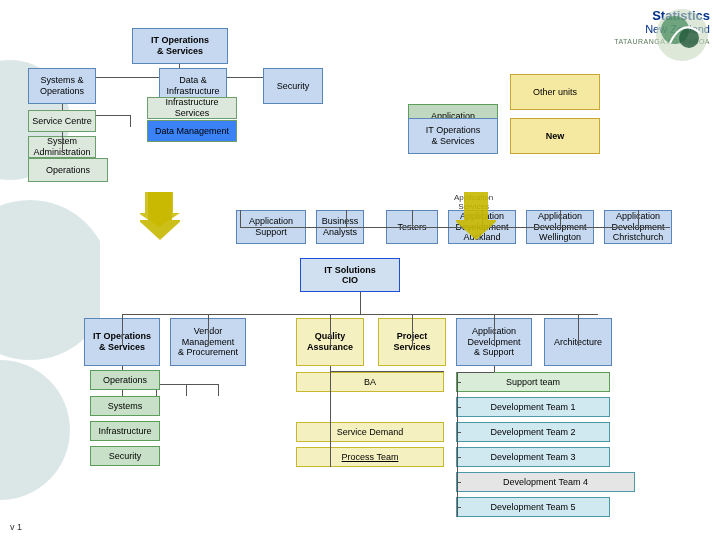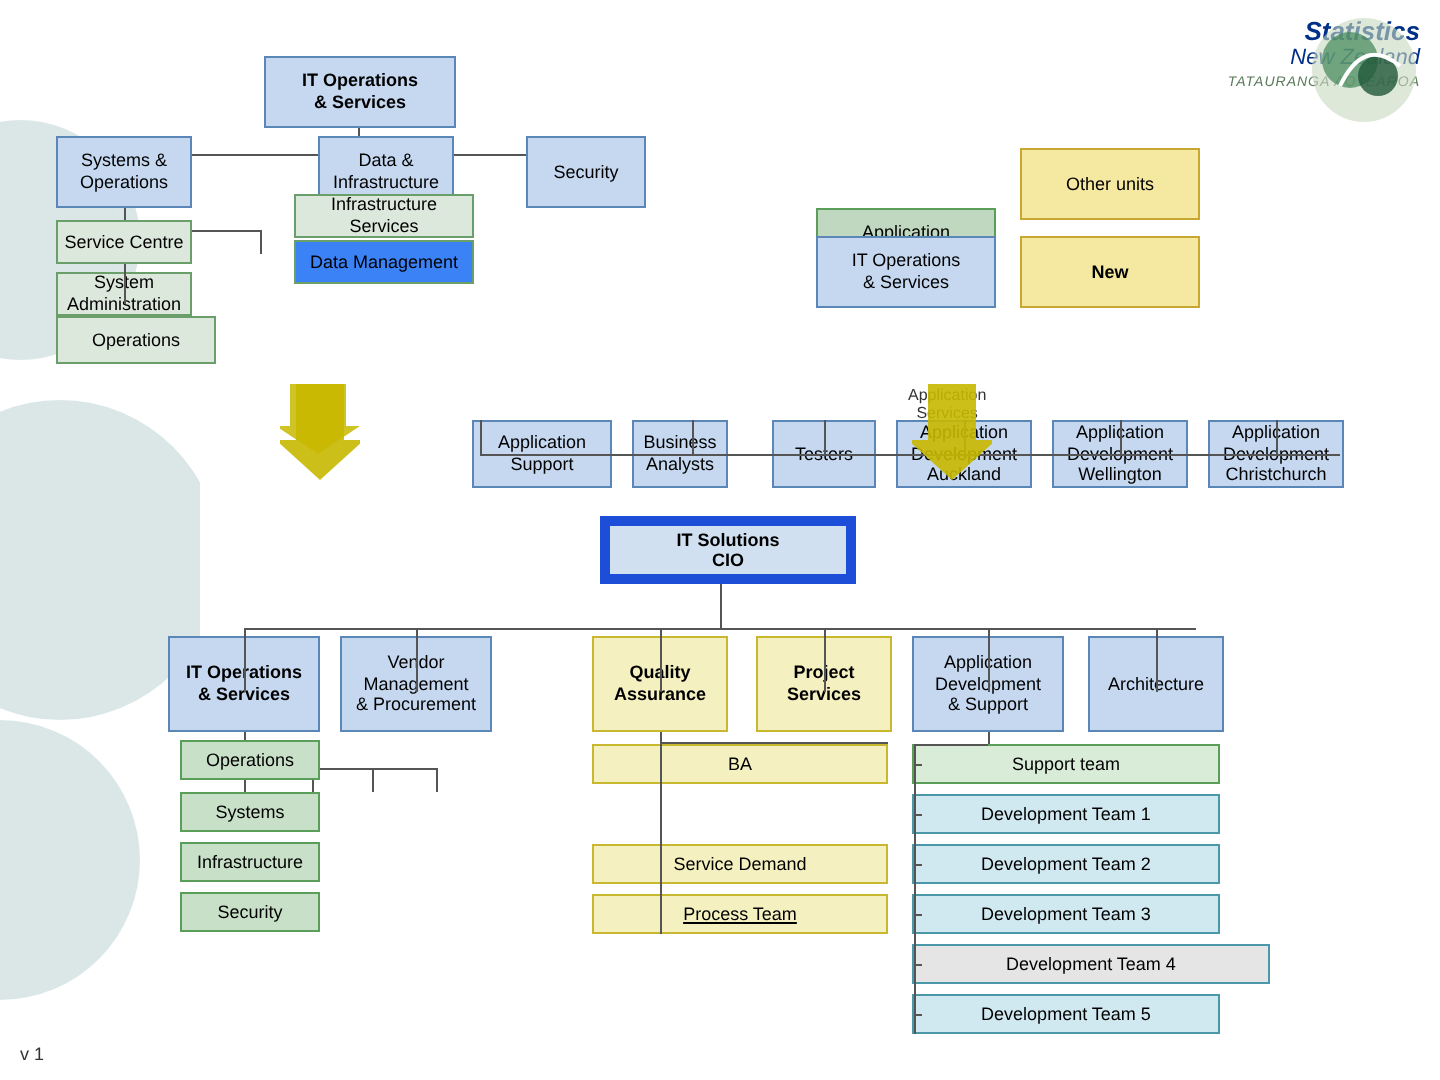--- a/index.html
+++ b/index.html
@@ -19,21 +19,20 @@
       width: 720px;
       height: 540px;
       z-index: 1;
     }
 
     
     .logo {
       position: absolute;
       top: 8px; right: 10px;
       text-align: right;
-      font-style: italic;
     }
 
     
     .version {
       position: absolute;
       bottom: 8px;
       left: 10px;
       font-size: 9px;
       color: #333;
     }
@@ -202,21 +201,21 @@
   </div>
 
   <div class="line h" style="left:240px;top:227px;width:430px;"></div>
   <div class="line v" style="left:240px;top:210px;height:17px;"></div>
   <div class="line v" style="left:346px;top:210px;height:17px;"></div>
   <div class="line v" style="left:412px;top:210px;height:17px;"></div>
   <div class="line v" style="left:482px;top:210px;height:17px;"></div>
   <div class="line v" style="left:560px;top:210px;height:17px;"></div>
   <div class="line v" style="left:638px;top:210px;height:17px;"></div>
 
-  <div style="position:absolute;left:300px;top:258px;width:128px;height:34px;background:#d0e0f0;border:5px solid #1d4ed8;display:flex;align-items:center;justify-content:center;text-align:center;font-size:9px;font-weight:bold;">
+  <div style="position:absolute;left:300px;top:258px;width:100px;height:34px;background:#d0e0f0;border:1px solid #1d4ed8;display:flex;align-items:center;justify-content:center;text-align:center;font-size:9px;font-weight:bold;">
     IT Solutions<br>CIO
   </div>
 
   <div class="line v" style="left:360px;top:292px;height:22px;"></div>
   <div class="line h" style="left:122px;top:314px;width:476px;"></div>
 
   <div class="box blue" style="left:84px;top:318px;width:76px;height:48px;">
     <span style="white-space:pre-wrap;font-weight:bold;">IT Operations
 &amp; Services</span>
   </div>

